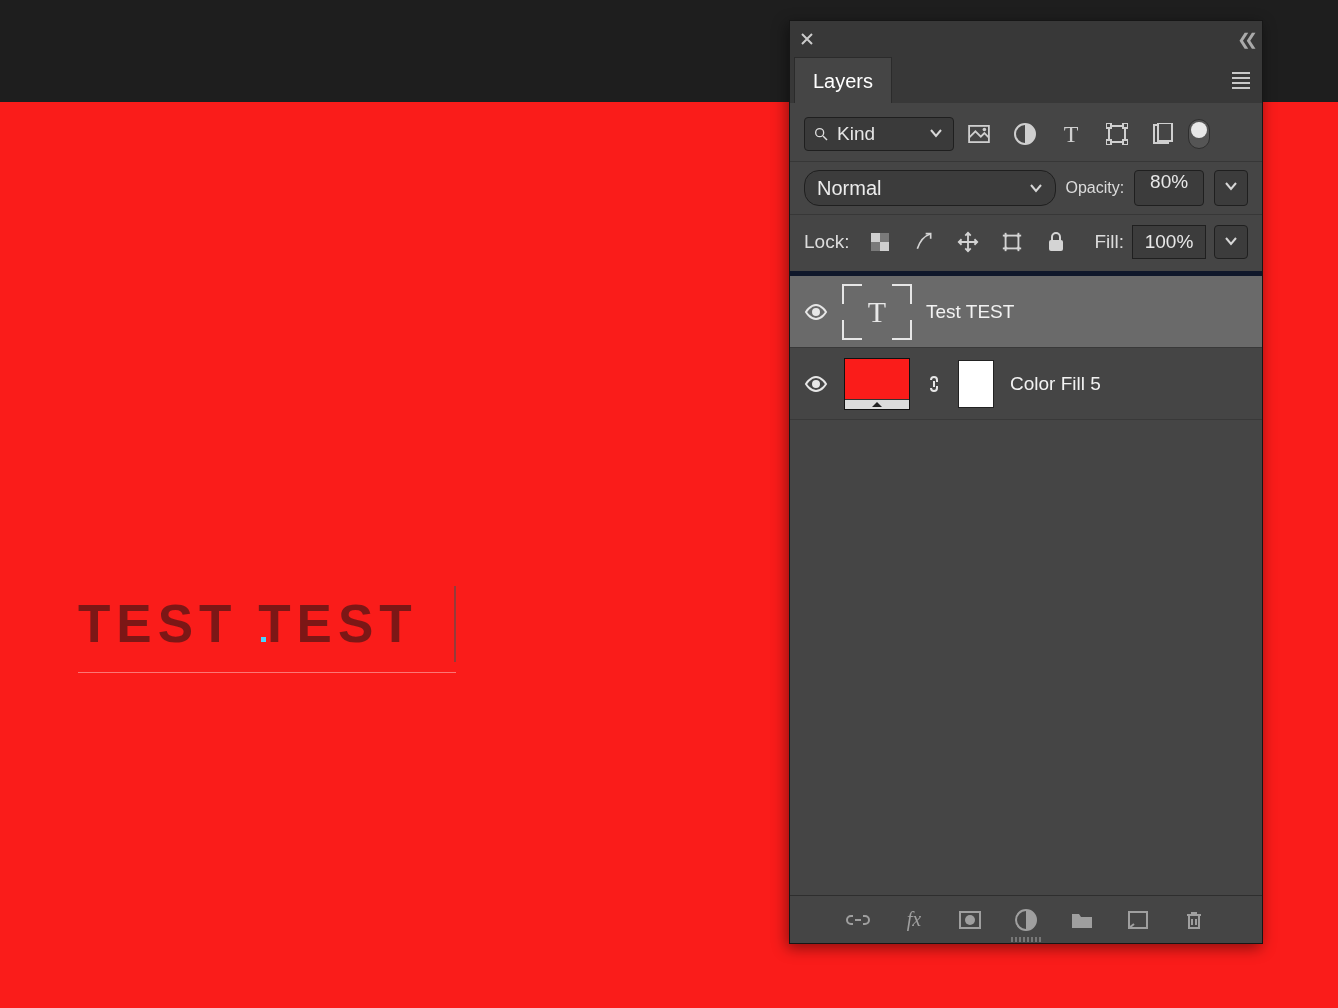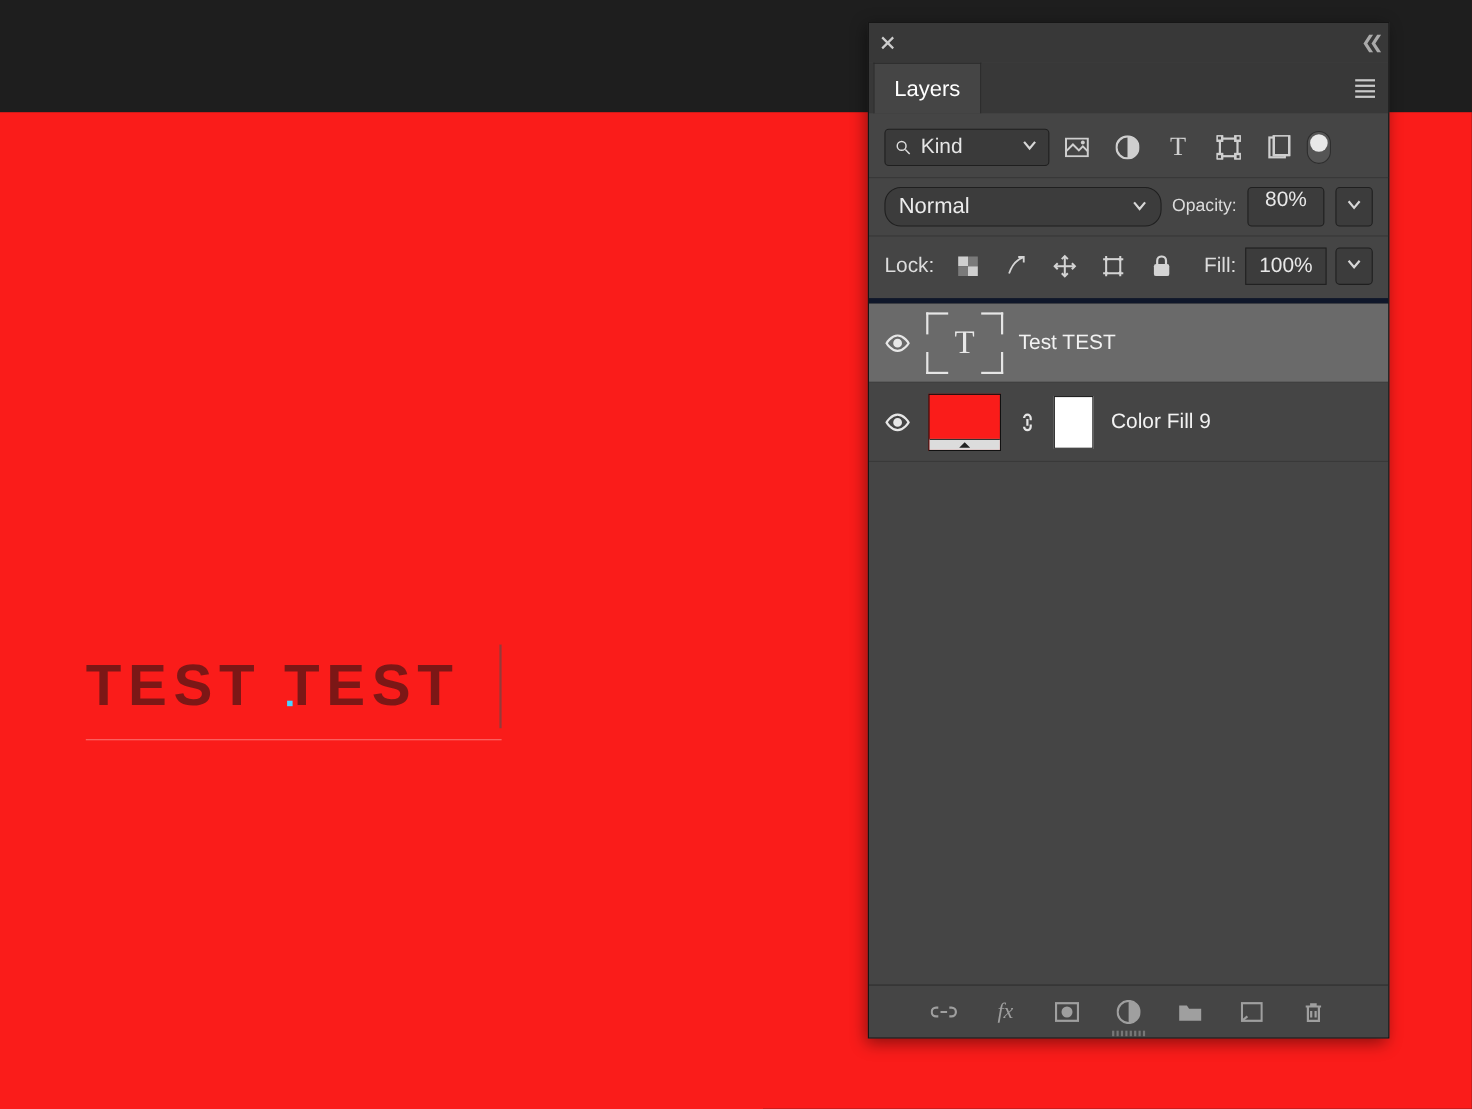--- a/index.html
+++ b/index.html
@@ -427,21 +427,21 @@
       </span>
       <div class="thumb fill">
         <div class="stack-bar"></div>
       </div>
       <span class="link-ic">
         <svg width="14" height="20" viewBox="0 0 14 20" fill="none" stroke="#e6e6e6" stroke-width="2">
             <path d="M4 6 a3 3 0 0 1 6 0 v2 M4 14 a3 3 0 0 0 6 0 v-2 M7 7 v6"></path>
           </svg>
       </span>
       <div class="mask-thumb"></div>
-      <span class="layer-name">Color Fill 9</span>
+      <span class="layer-name">Color Fill 5</span>
     </div>
 
   </div>
 
   <div class="panel-footer">
     <span class="fi">
         <svg width="24" height="16" viewBox="0 0 24 16" fill="none" stroke="#9f9f9f" stroke-width="2">
           <path d="M9 8 H15 M7 4 H5 a4 4 0 0 0 0 8 h2 M17 4 h2 a4 4 0 0 1 0 8 h-2"></path>
         </svg>
       </span>

